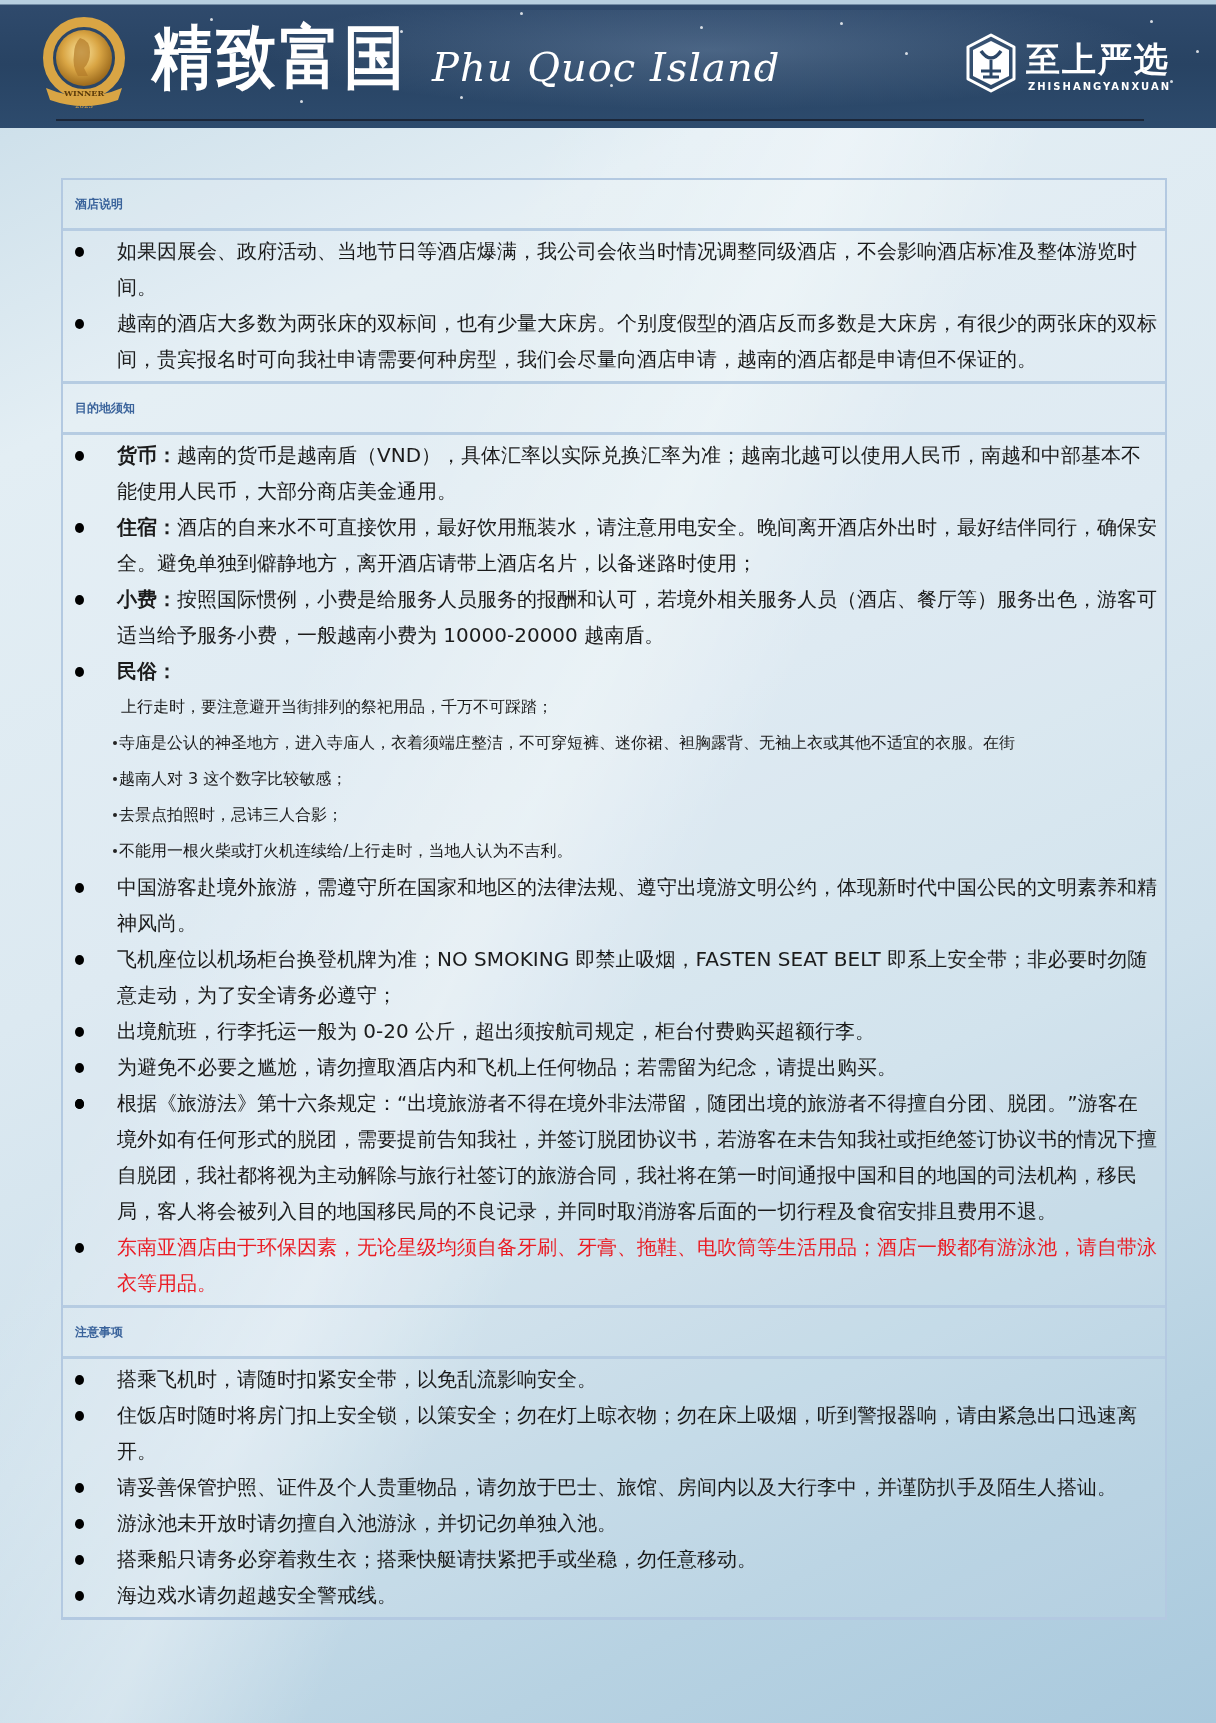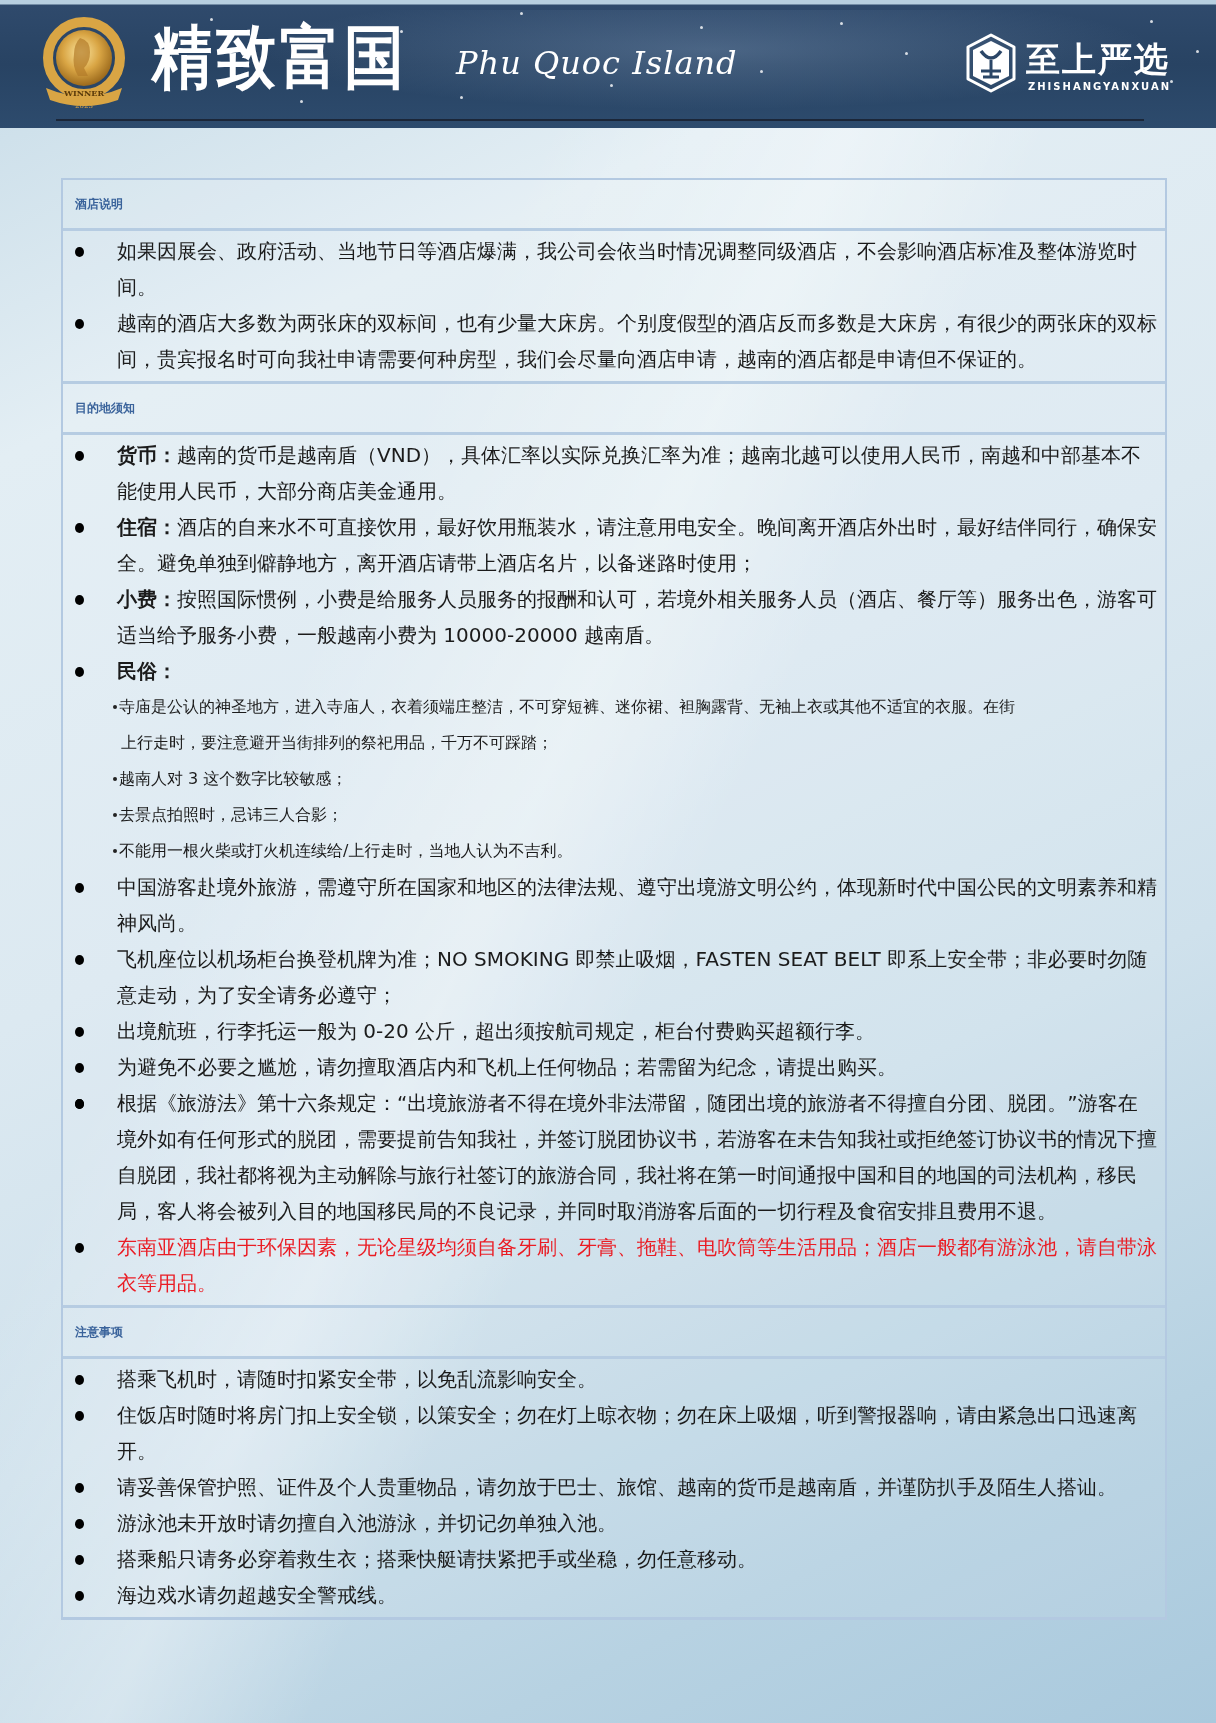--- a/index.html
+++ b/index.html
@@ -26,22 +26,22 @@
   .award {
     position: absolute; left: 34px; top: 14px; width: 100px; height: 100px;
   }
   .title-cn {
     position: absolute; left: 152px; top: 22px; color: #ffffff; font-size: 60px; font-weight: bold;
     letter-spacing: 4px; line-height: 1;
     font-family: "DejaVu Sans", sans-serif;
     transform: scaleY(1.15); transform-origin: top left;
   }
   .title-en {
-    position: absolute; left: 432px; top: 44px; color: #ffffff; font-size: 32px; font-style: italic;
-    font-family: "DejaVu Serif", "Liberation Serif", serif; font-weight: normal; letter-spacing: 1px; margin-left: 24px;
+    position: absolute; left: 432px; top: 44px; color: #ffffff; font-size: 40px; font-style: italic;
+    font-family: "DejaVu Serif", "Liberation Serif", serif; font-weight: normal; letter-spacing: 1px;
   }
   .banner-rule {
     position: absolute; left: 56px; top: 119px; width: 1088px; height: 2px; background: #1b2638;
   }
   .brand { position: absolute; left: 964px; top: 33px; height: 62px; }
   .brand-logo { position: absolute; left: 0; top: 0; width: 54px; height: 60px; }
   .brand-cn {
     position: absolute; left: 62px; top: 4px; color: #ffffff; font-size: 34px; font-weight: bold;
     white-space: nowrap; letter-spacing: 2px;
   }
@@ -161,22 +161,22 @@
         <span class="label">住宿：</span><span>酒店的自来水不可直接饮用，最好饮用瓶装水，请注意用电安全。晚间离开酒店外出时，最好结伴同行，确保安全。避免单独到僻静地方，离开酒店请带上酒店名片，以备迷路时使用；</span>
       </div>
       <div class="item">
         <span class="bullet"></span>
         <span class="label">小费：</span><span>按照国际惯例，小费是给服务人员服务的报酬和认可，若境外相关服务人员（酒店、餐厅等）服务出色，游客可适当给予服务小费，一般越南小费为 10000-20000 越南盾。</span>
       </div>
       <div class="item">
         <span class="bullet"></span>
         <span class="label">民俗：</span>
       </div>
+      <div class="sub-item" style="padding-left:58px"><span>上行走时，要注意避开当街排列的祭祀用品，千万不可踩踏；</span></div>
       <div class="sub-item"><span class="dot"></span><span>寺庙是公认的神圣地方，进入寺庙人，衣着须端庄整洁，不可穿短裤、迷你裙、袒胸露背、无袖上衣或其他不适宜的衣服。在街</span></div>
-      <div class="sub-item" style="padding-left:58px"><span>上行走时，要注意避开当街排列的祭祀用品，千万不可踩踏；</span></div>
       <div class="sub-item"><span class="dot"></span><span>越南人对 3 这个数字比较敏感；</span></div>
       <div class="sub-item"><span class="dot"></span><span>去景点拍照时，忌讳三人合影；</span></div>
       <div class="sub-item"><span class="dot"></span><span>不能用一根火柴或打火机连续给/上行走时，当地人认为不吉利。</span></div>
       <div class="item">
         <span class="bullet"></span>
         <span>中国游客赴境外旅游，需遵守所在国家和地区的法律法规、遵守出境游文明公约，体现新时代中国公民的文明素养和精神风尚。</span>
       </div>
       <div class="item">
         <span class="bullet"></span>
         <span>飞机座位以机场柜台换登机牌为准；NO SMOKING 即禁止吸烟，FASTEN SEAT BELT 即系上安全带；非必要时勿随意走动，为了安全请务必遵守；</span>
@@ -209,21 +209,21 @@
       <div class="item">
         <span class="bullet"></span>
         <span>搭乘飞机时，请随时扣紧安全带，以免乱流影响安全。</span>
       </div>
       <div class="item">
         <span class="bullet"></span>
         <span>住饭店时随时将房门扣上安全锁，以策安全；勿在灯上晾衣物；勿在床上吸烟，听到警报器响，请由紧急出口迅速离开。</span>
       </div>
       <div class="item">
         <span class="bullet"></span>
-        <span>请妥善保管护照、证件及个人贵重物品，请勿放于巴士、旅馆、越南的货币是越南盾，并谨防扒手及陌生人搭讪。</span>
+        <span>请妥善保管护照、证件及个人贵重物品，请勿放于巴士、旅馆、房间内以及大行李中，并谨防扒手及陌生人搭讪。</span>
       </div>
       <div class="item">
         <span class="bullet"></span>
         <span>游泳池未开放时请勿擅自入池游泳，并切记勿单独入池。</span>
       </div>
       <div class="item">
         <span class="bullet"></span>
         <span>搭乘船只请务必穿着救生衣；搭乘快艇请扶紧把手或坐稳，勿任意移动。</span>
       </div>
       <div class="item">

